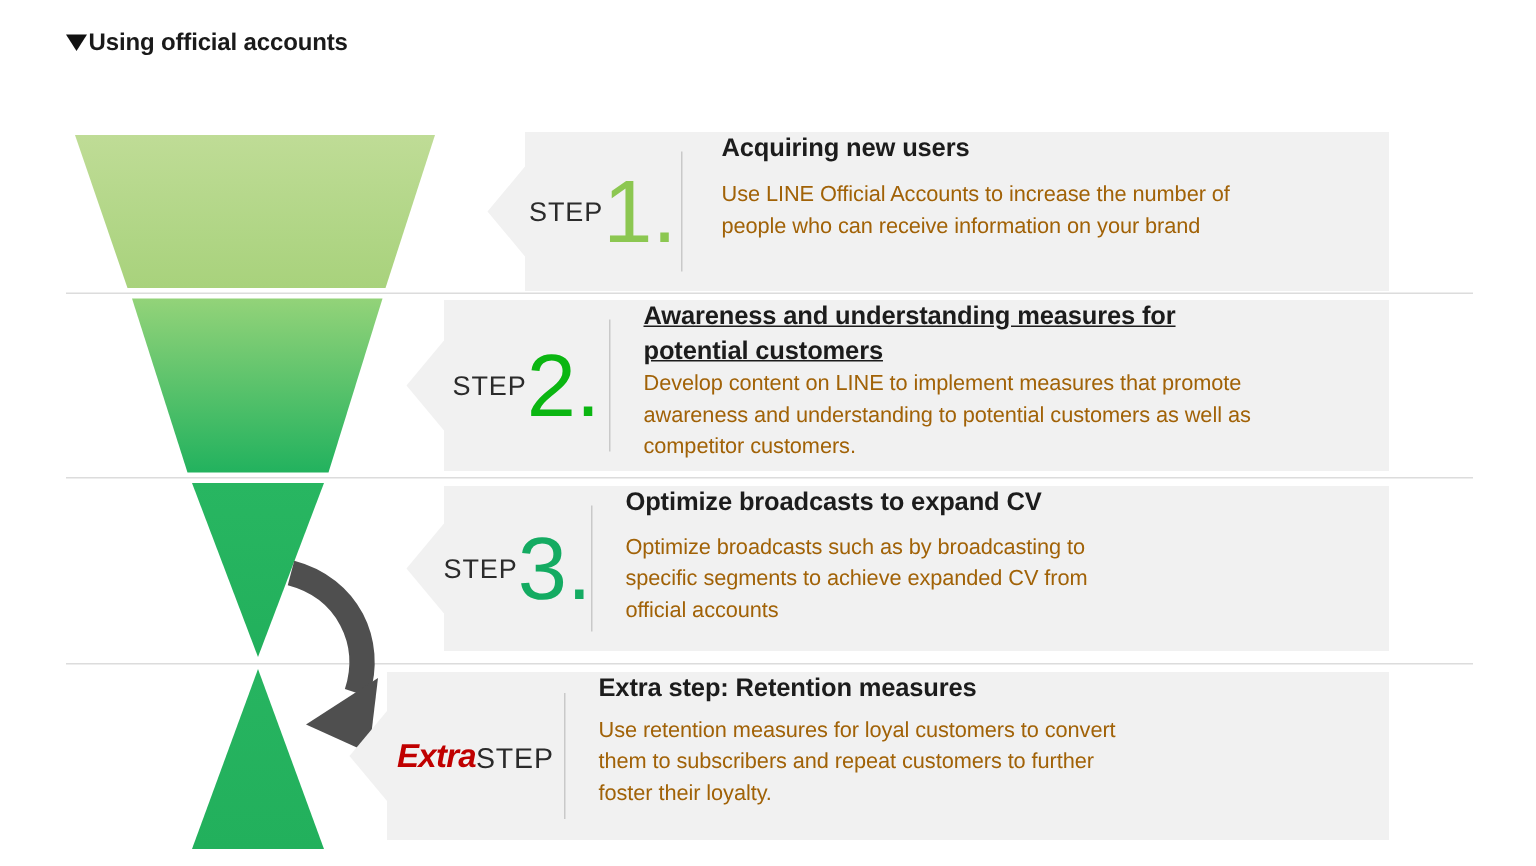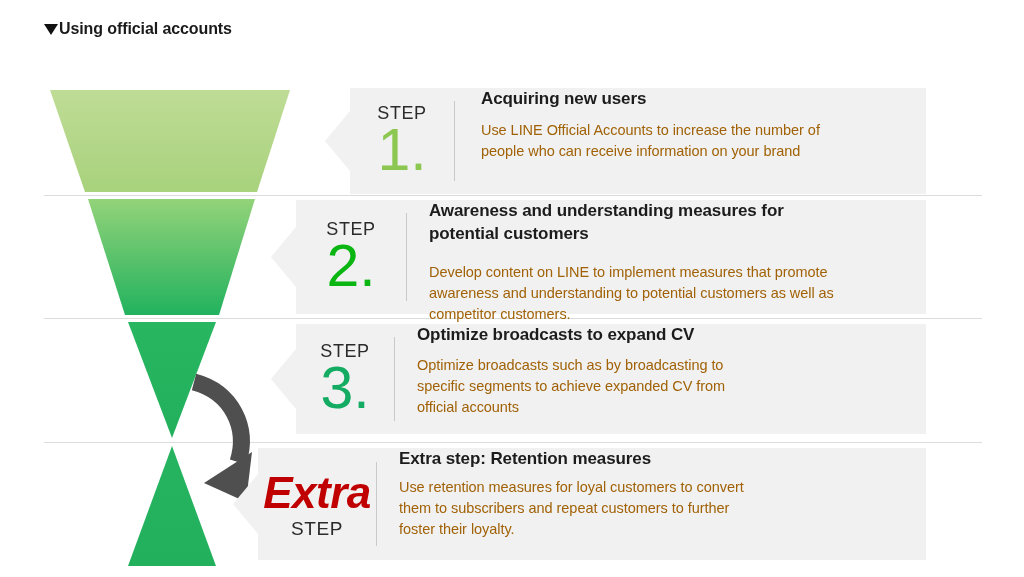--- a/index.html
+++ b/index.html
@@ -66,39 +66,38 @@
   }
   .panel-inner{
     position:absolute;
     inset:0;
     display:flex;
     align-items:stretch;
   }
   .step-col{
     flex:0 0 auto;
     display:flex;
-    flex-direction:column;
     align-items:center;
     justify-content:center;
     box-sizing:border-box;
   }
   .step-word{
     font-size:18px;
     color:#2b2b2b;
     letter-spacing:0.6px;
     line-height:1;
   }
   .step-num{
     font-size:59px;
     line-height:0.95;
     font-weight:400;
     font-family:"Liberation Sans", sans-serif;
   }
   .step-extra{
-    font-size:44px;
+    font-size:22px;
     font-style:italic;
     font-weight:bold;
     color:#c00000;
     line-height:1;
     letter-spacing:-0.5px;
   }
   .rule{
     flex:0 0 1px;
     width:1px;
     background:#c9c9c9;
@@ -129,21 +128,21 @@
   #panel-1{ left:350px; top:88px;  width:576px; height:106px; }
   #panel-1 .step-col{ width:104px; }
   #panel-1 .rule{ height:80px; }
   #panel-1 .text-col{ padding:0 0 0 26px; }
   #panel-1 .headline{ margin-bottom:9px; }
 
   #panel-2{ left:296px; top:200px; width:630px; height:114px; }
   #panel-2 .step-col{ width:110px; }
   #panel-2 .rule{ height:88px; }
   #panel-2 .text-col{ padding:0 0 0 22px; }
-  #panel-2 .headline{ margin-bottom:16px; }
+  #panel-2 .headline{ margin-bottom:0;text-decoration:underline; }
 
   #panel-3{ left:296px; top:324px; width:630px; height:110px; }
   #panel-3 .step-col{ width:98px; }
   #panel-3 .rule{ height:84px; }
   #panel-3 .text-col{ padding:0 0 0 22px; }
   #panel-3 .headline{ margin-bottom:8px; }
 
   #panel-4{ left:258px; top:448px; width:668px; height:112px; }
   #panel-4 .step-col{ width:118px; }
   #panel-4 .rule{ height:84px; }

